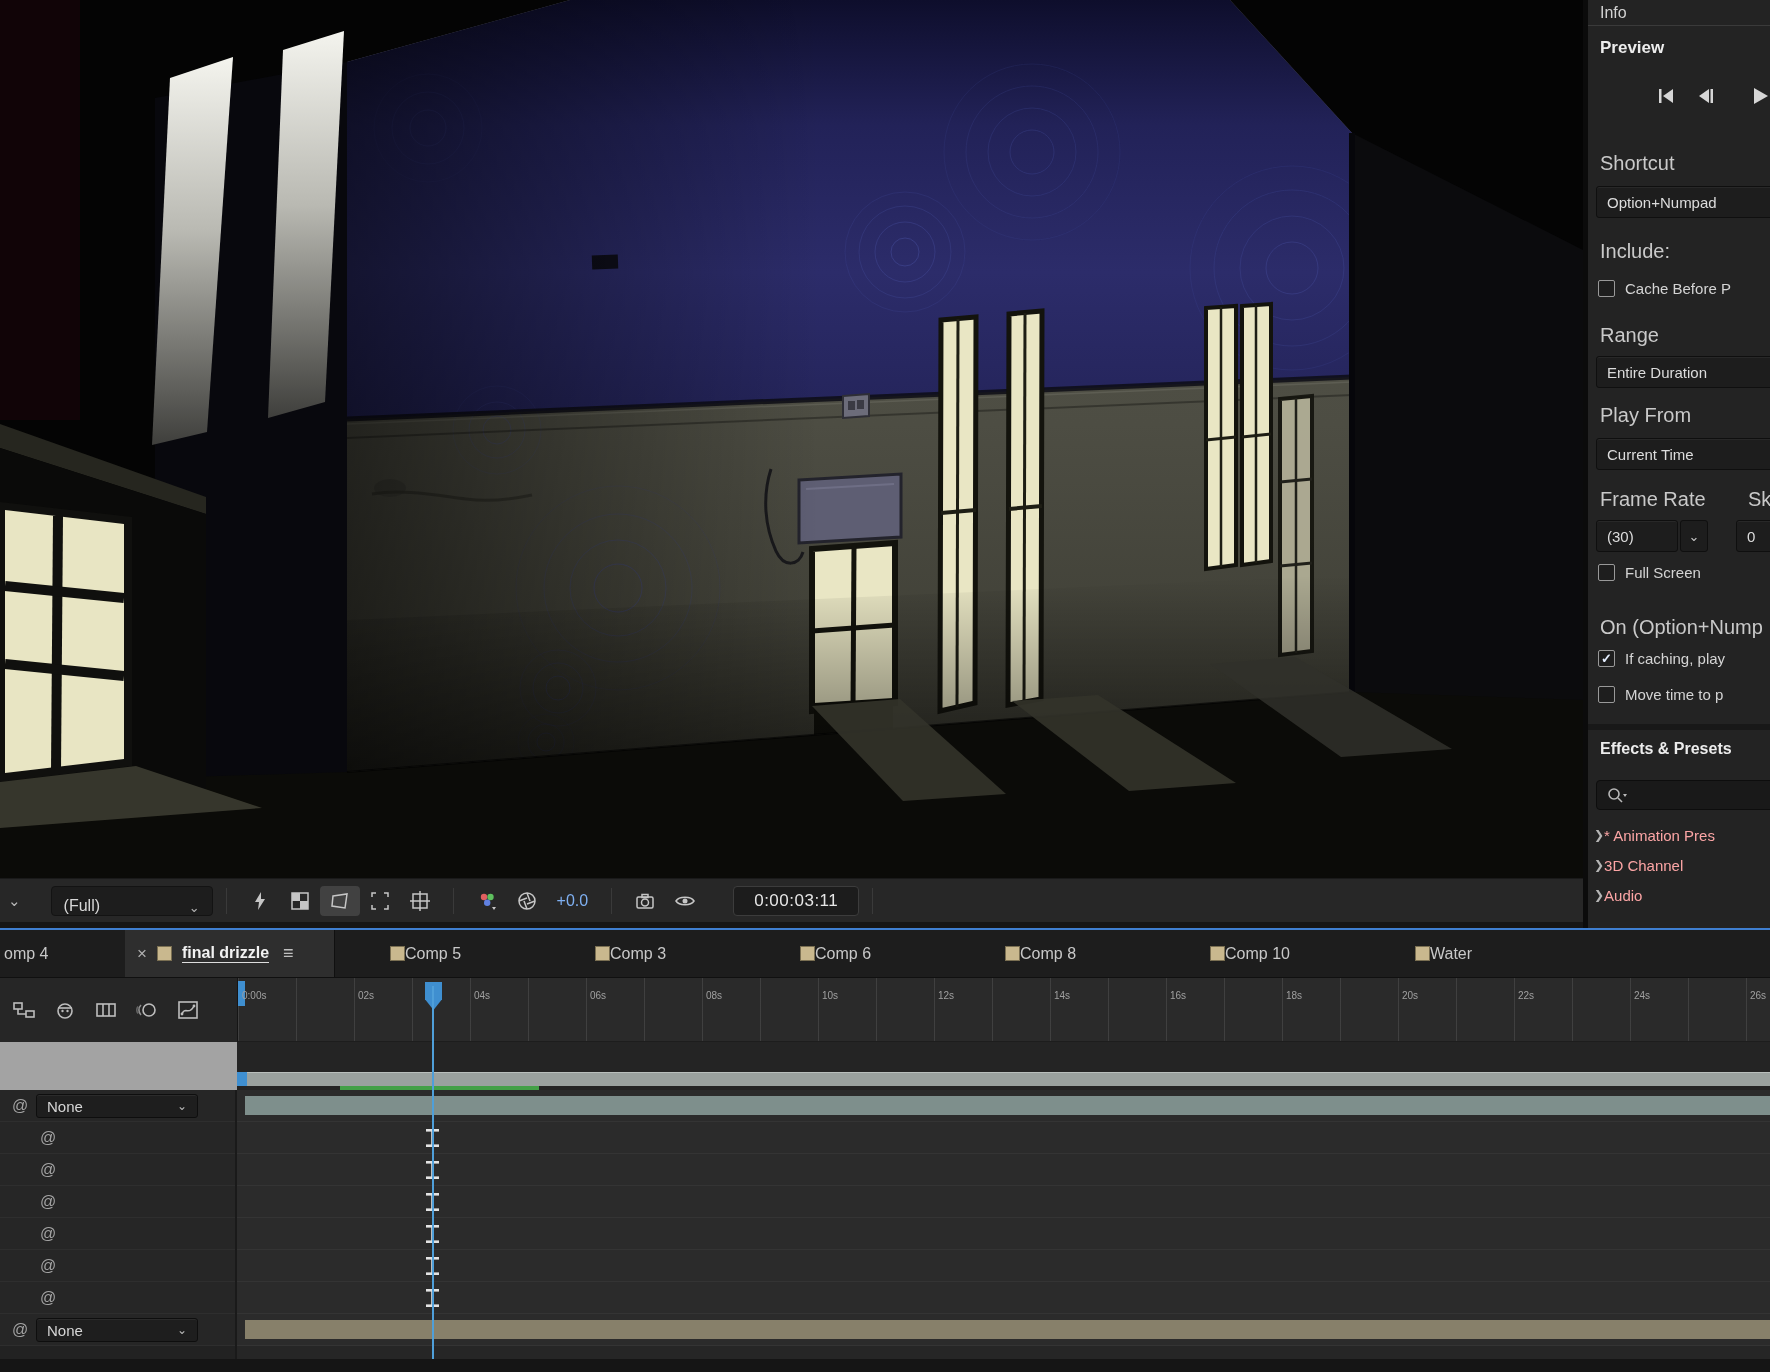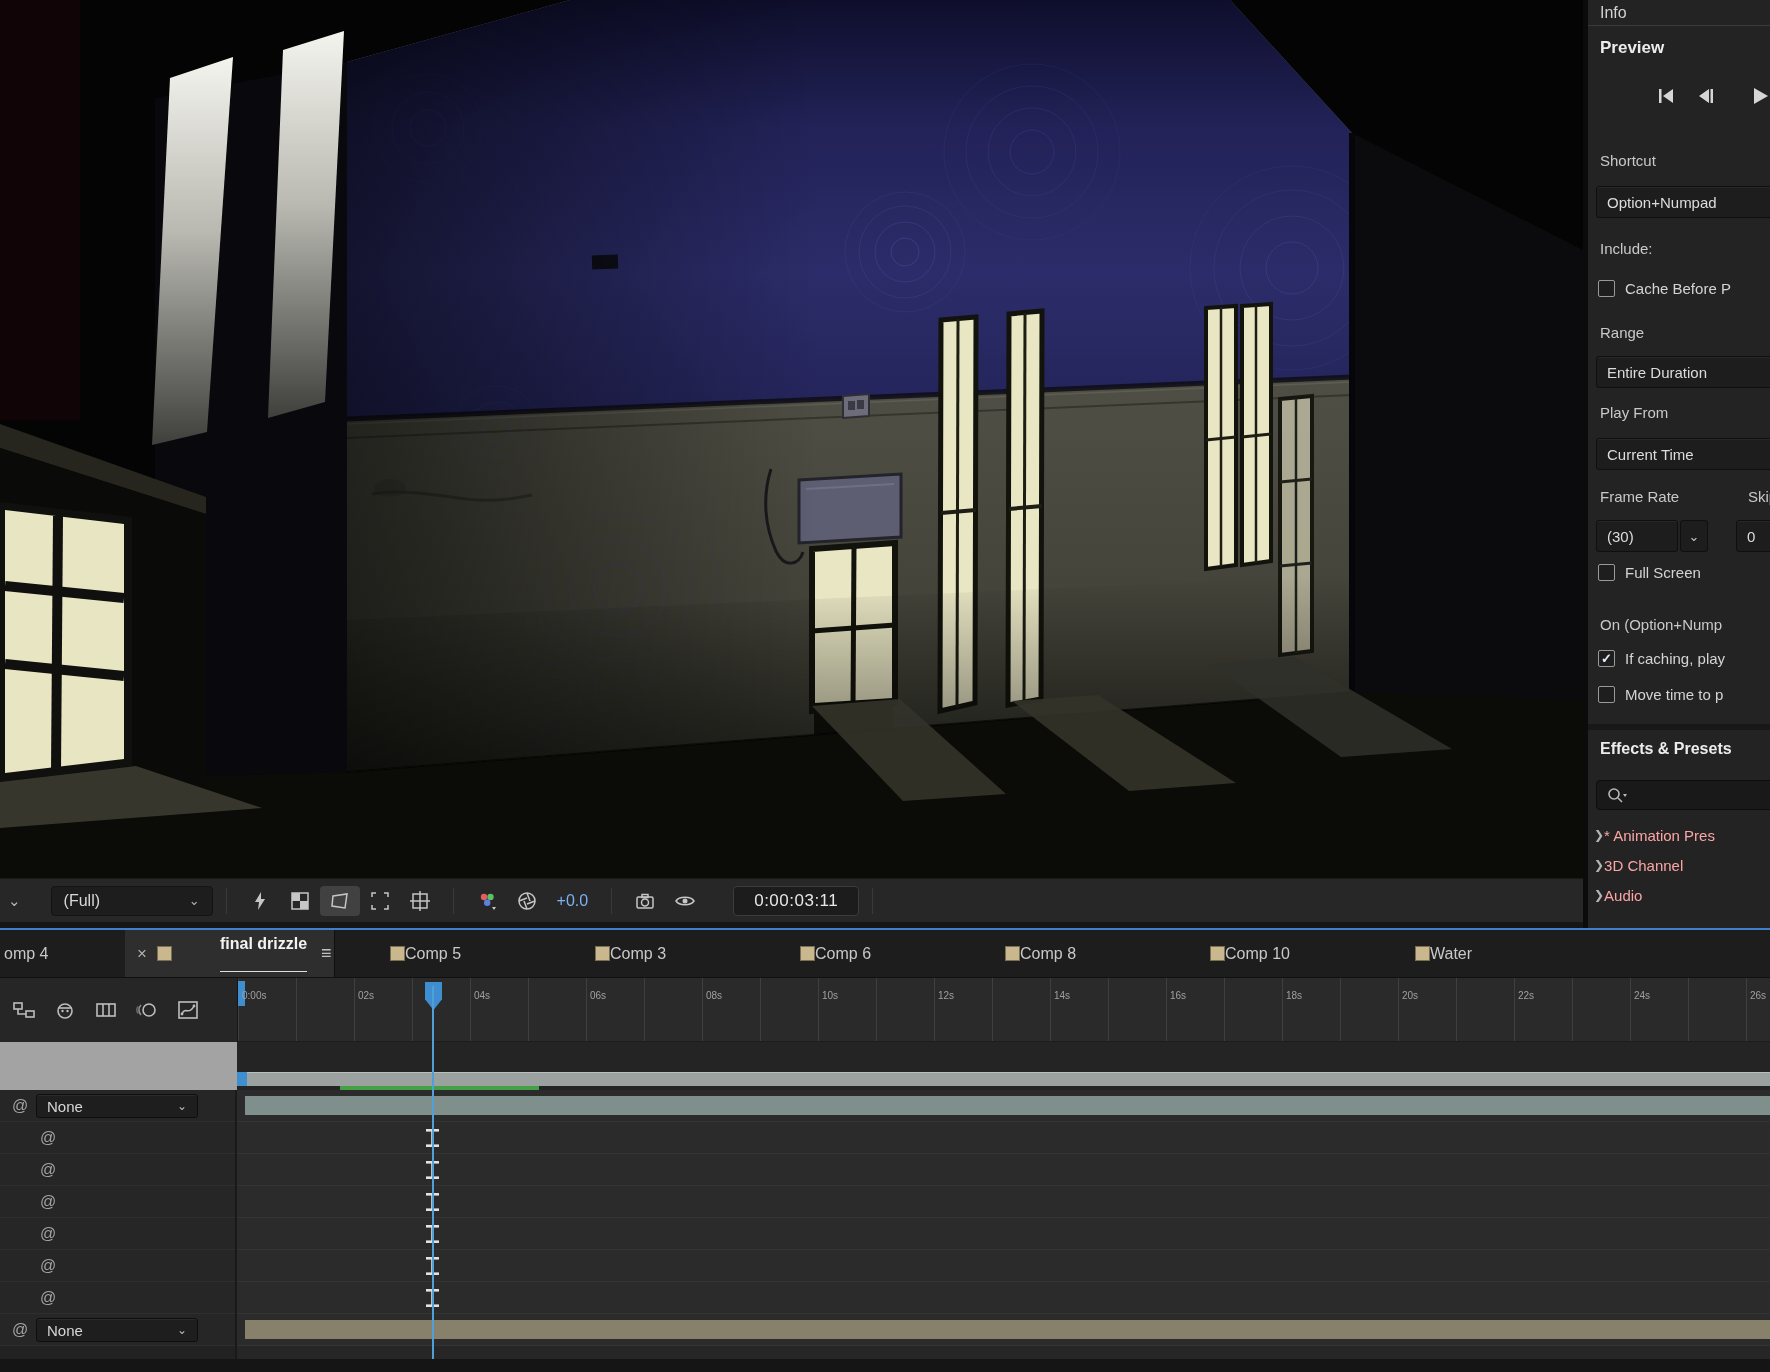--- a/index.html
+++ b/index.html
@@ -9,21 +9,21 @@
 
   
   #viewport { position:absolute; left:0; top:0; width:1583px; height:878px; background:#000; }
   #viewport svg { display:block; width:100%; height:100%; }
 
   
   #vp-toolbar { position:absolute; left:0; top:878px; width:1583px; height:44px;
                 background:#272727; border-top:1px solid #1a1a1a; display:flex; align-items:center; }
   .vp-cut-chev { margin-left:8px; color:#bdbdbd; font-size:15px; }
   .vp-dd { width:162px; height:30px; margin-left:30px; background:#1d1d1d; border:1px solid #131313;
-           border-radius:4px; display:flex; align-items:center; justify-content:space-between;
+           border-radius:4px; display:flex; align-items:flex-end; justify-content:space-between;
            padding:0 12px; color:#d8d8d8; font-size:16px; }
   .vp-dd .chev { color:#b5b5b5; font-size:13px; }
   .vsep { width:1px; height:26px; background:#3a3a3a; margin:0 13px; flex:0 0 auto; }
   .icon-btn { width:40px; height:30px; display:flex; align-items:center; justify-content:center; border-radius:4px; }
   .icon-btn.active { background:#414141; }
   .icon-btn svg { stroke:#c6c6c6; fill:none; stroke-width:1.5; }
   .exposure { color:#7fb0f2; font-size:16px; margin:0 10px; }
   .timecode { background:#1c1c1c; border:1px solid #3c3c3c; border-radius:4px; height:30px;
               padding:0 20px; display:flex; align-items:center; color:#e6e6e6; font-size:17px;
               margin-left:28px; letter-spacing:0.5px; }
@@ -31,21 +31,21 @@
 
   
   #panel-gap { position:absolute; left:1583px; top:0; width:5px; height:930px; background:#0b0b0b; }
   #right-panel { position:absolute; left:1588px; top:0; width:182px; height:930px; background:#232323; overflow:hidden; }
   #right-panel > div { position:absolute; left:12px; white-space:nowrap; }
   .rp-info { top:0; height:25px; line-height:25px; font-size:16px; color:#d2d2d2; }
   .rp-divider { top:25px; left:0 !important; width:182px; height:1px; background:#3a3a3a; }
   .rp-preview-title { top:38px; font-size:17px; font-weight:600; color:#ececec; }
   .rp-transport { top:84px; left:0 !important; width:182px; height:28px; }
   .tbtn { position:absolute; top:0; }
-  .rp-label { font-size:15px; color:#c9c9c9; }
+  .rp-label { font-size:20px; color:#c9c9c9; }
   .rp-select { left:8px !important; width:200px; height:32px; background:#1d1d1d; border:1px solid #0f0f0f;
                border-radius:3px; box-shadow:inset 0 1px 0 rgba(255,255,255,0.05);
                display:flex; align-items:center; padding:0 10px; font-size:15px; color:#dcdcdc; }
   .rp-chevbtn { width:28px; height:32px; background:#1d1d1d; border:1px solid #0f0f0f; border-radius:3px;
                 display:flex; align-items:center; justify-content:center; color:#c8c8c8; font-size:13px; }
   .rp-cbrow { left:10px !important; display:flex; align-items:center; gap:10px; width:200px; }
   .cb { width:17px; height:17px; border:1.5px solid #999; border-radius:2px; background:#1e1e1e;
         display:flex; align-items:center; justify-content:center; flex:0 0 auto; }
   .cb.checked::after { content:"✓"; color:#e4eeff; font-size:13px; font-weight:bold; }
   .cb-label { font-size:15px; color:#d4d4d4; }
@@ -63,21 +63,21 @@
   #timeline { position:absolute; left:0; top:930px; width:1770px; height:442px; background:#a3a3a3; }
   #tabs { position:absolute; left:0; top:0; width:1770px; height:48px; background:#1d1d1d;
           border-bottom:1px solid #101010; display:flex; align-items:stretch; overflow:hidden; }
   .tab { display:flex; align-items:center; font-size:16px; color:#c8c8c8; flex:0 0 auto; }
   .tab-partial { width:125px; padding-left:4px; }
   .tab-active { width:210px; background:#2e2e2e; border-right:1px solid #101010; gap:10px; padding:0 12px; }
   .tab-plain { margin-left:55px; width:150px; gap:0; }
   .tab-close { color:#b0b0b0; font-size:17px; }
   .comp-icon { width:15px; height:15px; background:#c9b88e; border:1px solid #7a6f52; flex:0 0 auto; }
   .tab-label { white-space:nowrap; }
-  .tab-active .tab-label { color:#f2f2f2; font-weight:600; border-bottom:1.5px solid #dedede; padding-bottom:18px;margin-left:38px; }
+  .tab-active .tab-label { color:#f2f2f2; font-weight:600; border-bottom:1.5px solid #dedede; padding-bottom:0; }
   .tab-menu { color:#c0c0c0; font-size:18px; margin-left:4px; }
 
   #tl-head { position:absolute; top:48px; left:0; width:1770px; height:64px; }
   #tl-icons { position:absolute; left:0; top:0; width:237px; height:64px; background:#262626;
               display:flex; align-items:center; gap:5px; padding-left:6px; }
   .tlbtn { width:36px; height:36px; display:flex; align-items:center; justify-content:center; }
   .tlbtn svg { stroke:#bdbdbd; fill:none; stroke-width:1.6; }
   #ruler { position:absolute; left:237px; top:0; right:0; height:64px; background:#2a2a2a;
            border-left:1px solid #151515; border-bottom:1px solid #1d1d1d; overflow:hidden;
            background-image:repeating-linear-gradient(to right, rgba(255,255,255,0.10) 0 1px, transparent 1px 58px); }

